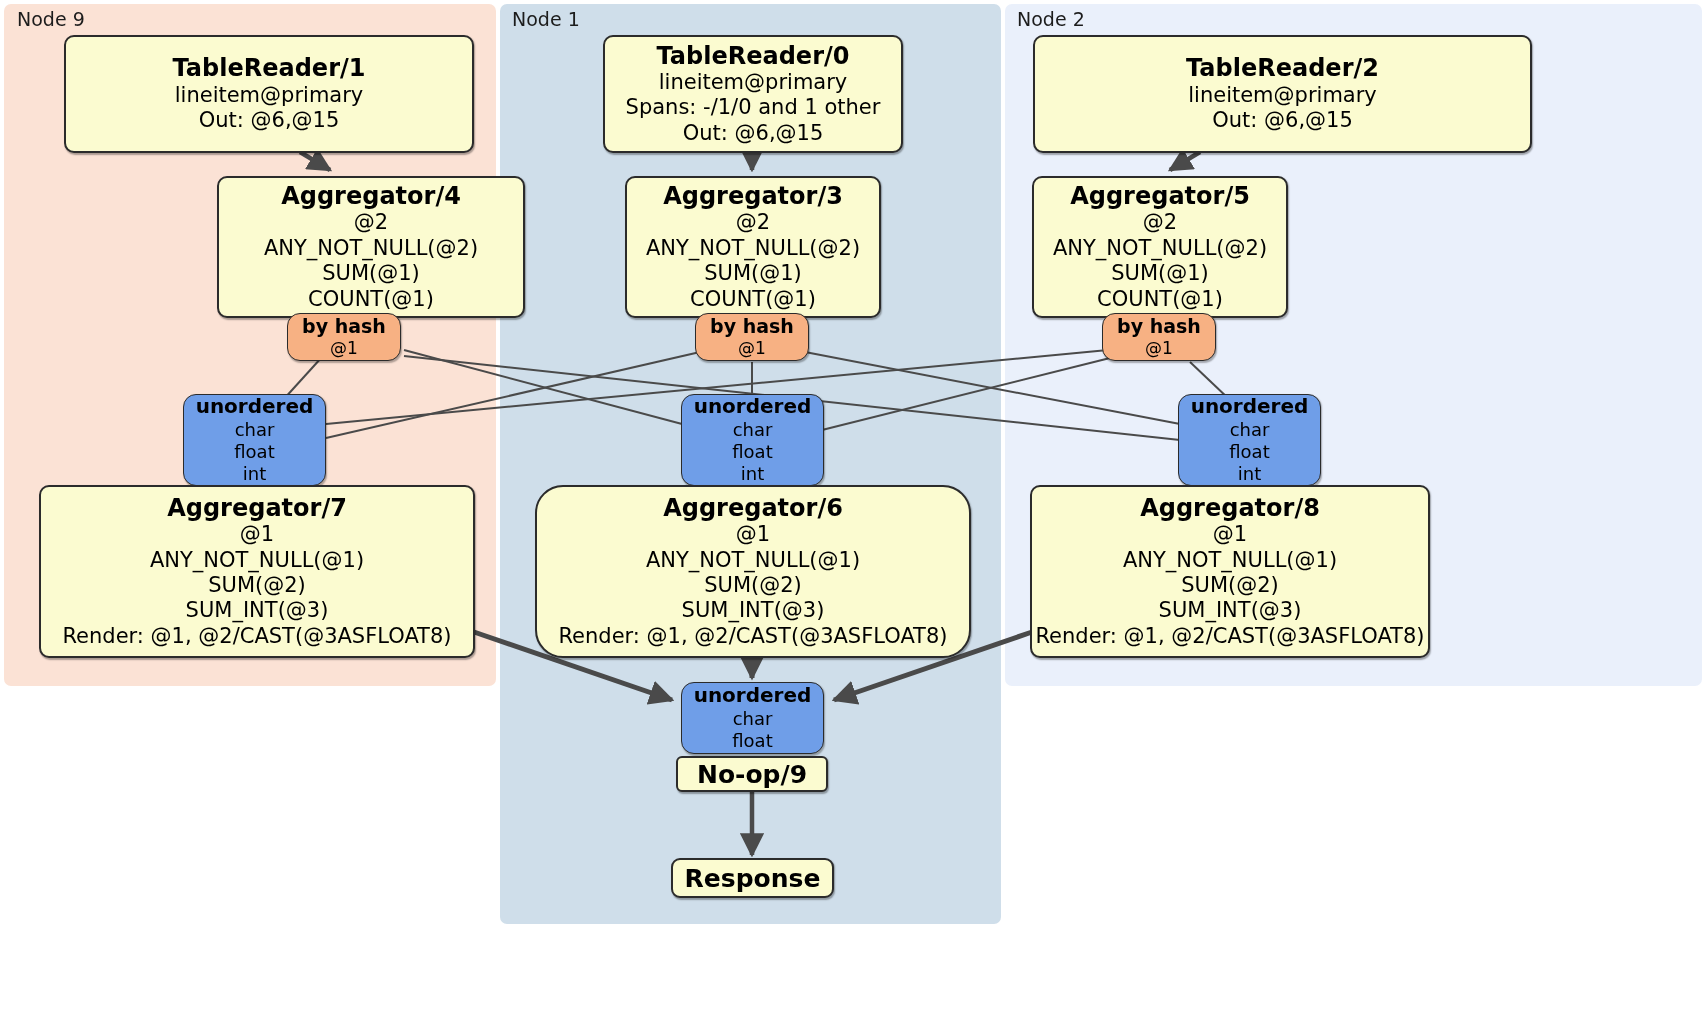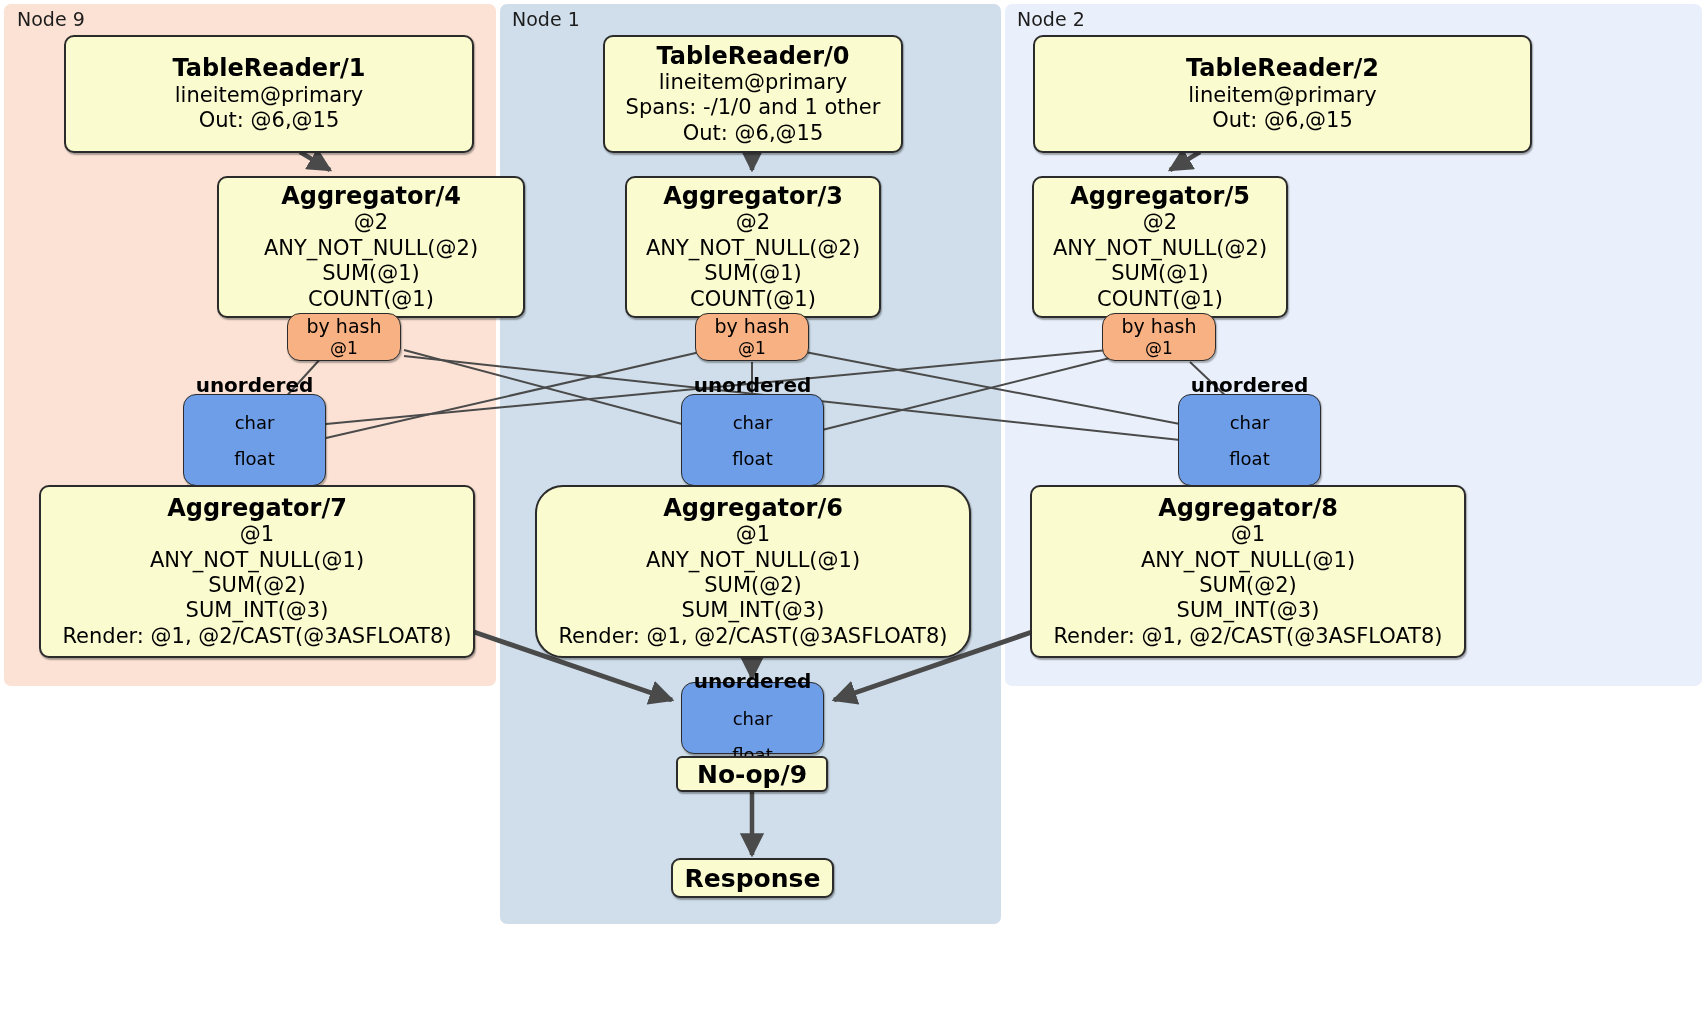--- a/index.html
+++ b/index.html
@@ -21,27 +21,27 @@
         border-radius:10px;box-sizing:border-box;
         display:flex;flex-direction:column;align-items:center;justify-content:center;
         text-align:center;color:#000000;box-shadow:1px 1.5px 1.5px rgba(0,0,0,.33);}
   .proc .ttl{font-weight:bold;font-size:24px;line-height:1.18;}
   .proc .ln{font-size:21px;line-height:1.21;}
 
   .router{position:absolute;background:#f7b183;border:1.6px solid #2b2b2b;
           border-radius:13px;box-sizing:border-box;
           display:flex;flex-direction:column;align-items:center;justify-content:center;
           text-align:center;color:#000;box-shadow:1px 1.5px 1.5px rgba(0,0,0,.30);}
-  .router .ttl{font-weight:normal;font-size:19px;line-height:1.15;}
+  .router .ttl{font-weight:bold;font-size:19px;line-height:1.15;}
   .router .ln{font-size:17px;line-height:1.2;}
 
   .sync{position:absolute;background:#6f9ee8;border:1.6px solid #2b2b2b;
         border-radius:13px;box-sizing:border-box;
         display:flex;flex-direction:column;align-items:center;justify-content:center;
-        text-align:center;color:#000;box-shadow:1px 1.5px 1.5px rgba(0,0,0,.30);gap:14px;}
+        text-align:center;color:#000;box-shadow:1px 1.5px 1.5px rgba(0,0,0,.30);}
   .sync .ttl{font-weight:bold;font-size:20px;line-height:1.16;}
   .sync .ln{font-size:18px;line-height:1.22;}
 
   .simple{position:absolute;background:#fbfbd0;border:2px solid #2b2b2b;
           border-radius:9px;box-sizing:border-box;
           display:flex;align-items:center;justify-content:center;
           font-weight:bold;font-size:25px;color:#000;
           box-shadow:1px 1.5px 1.5px rgba(0,0,0,.33);}
 </style>
 </head>
@@ -181,21 +181,21 @@
 
   <div class="proc" style="left:535px;top:485px;width:436px;height:173px;border-radius:28px;">
     <div class="ttl">Aggregator/6</div>
     <div class="ln">@1</div>
     <div class="ln">ANY_NOT_NULL(@1)</div>
     <div class="ln">SUM(@2)</div>
     <div class="ln">SUM_INT(@3)</div>
     <div class="ln">Render: @1, @2/CAST(@3ASFLOAT8)</div>
   </div>
 
-  <div class="proc" style="left:1030px;top:485px;width:436px;height:173px;align-items:center;">
+  <div class="proc" style="left:1030px;top:485px;width:400px;height:173px;align-items:center;">
     <div class="ttl">Aggregator/8</div>
     <div class="ln">@1</div>
     <div class="ln">ANY_NOT_NULL(@1)</div>
     <div class="ln">SUM(@2)</div>
     <div class="ln">SUM_INT(@3)</div>
     <div class="ln">Render: @1, @2/CAST(@3ASFLOAT8)</div>
   </div>
 
   <div class="sync" style="left:681px;top:682px;width:143px;height:72px;">
     <div class="ttl">unordered</div>

